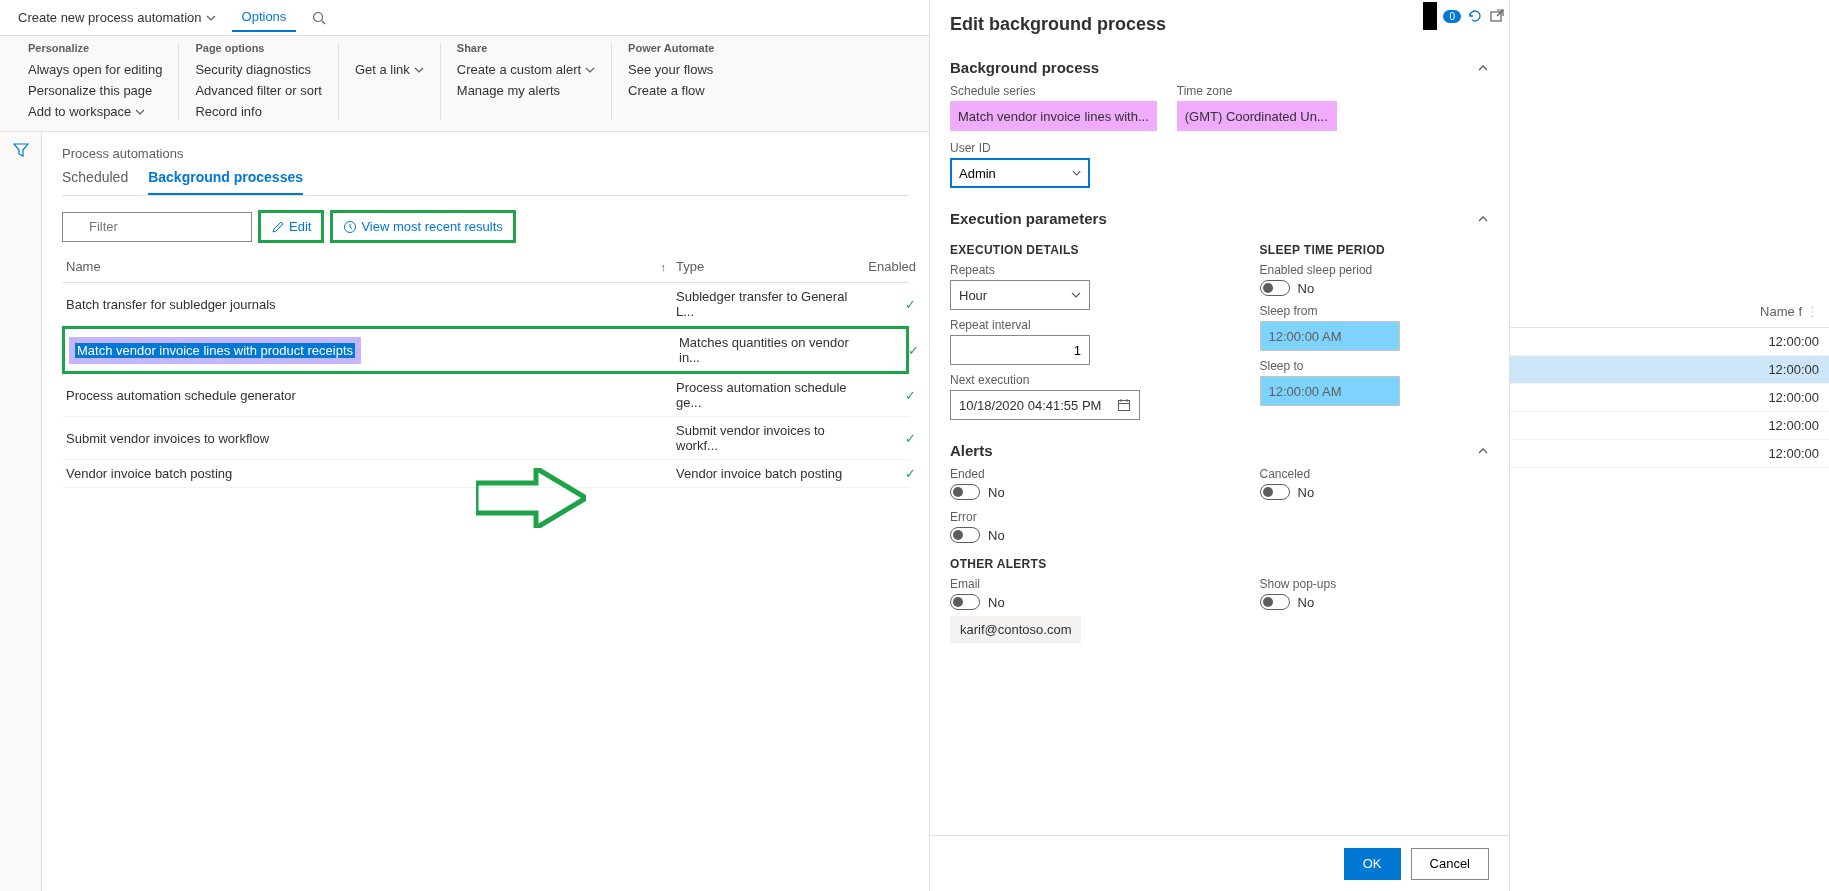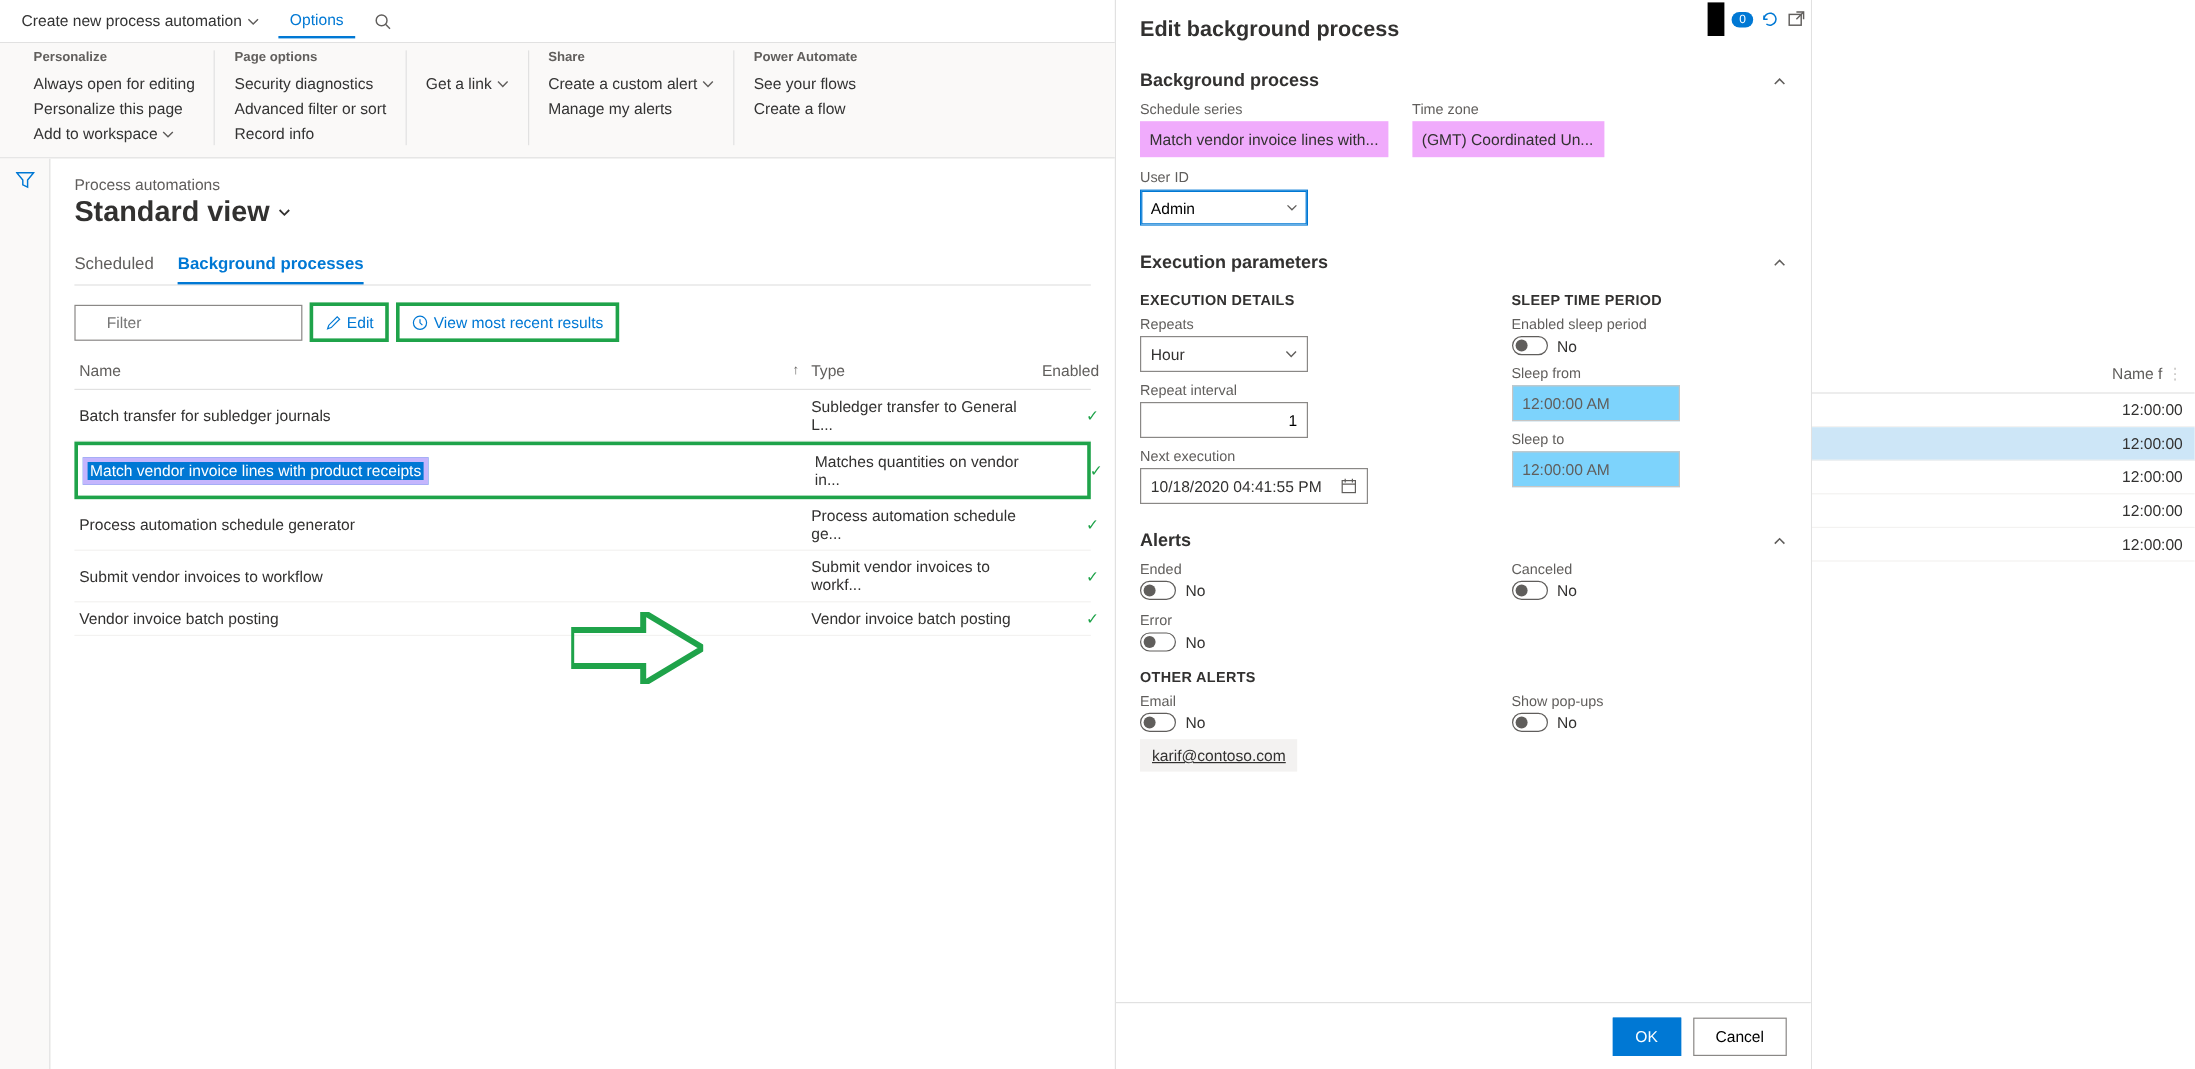--- a/index.html
+++ b/index.html
@@ -31,21 +31,21 @@
 .tool-link { color: #0078d4; font-size: 13px; padding: 6px 10px; cursor: pointer; display: flex; align-items: center; gap: 4px; }
 .green-box { border: 3px solid #1fa34a; }
 .arrow-annotation { position: absolute; left: 414px; top: 258px; }
 .grid-header { display: flex; border-bottom: 1px solid #e1e1e1; padding: 8px 4px; font-size: 13px; color: #605e5c; }
 .col-name { flex: 0 0 610px; display: flex; align-items: center; gap: 4px; }
 .col-type { flex: 0 0 190px; }
 .col-enabled { flex: 0 0 50px; text-align: right; }
 .grid-row { display: flex; border-bottom: 1px solid #f3f2f1; padding: 6px 4px; font-size: 13px; align-items: center; min-height: 28px; }
 .grid-row.selected { background: #fff; }
 .row-highlight { border: 3px solid #1fa34a; }
-.name-sel { background: #0078d4; color: #fff; padding: 0 2px; border: 4px solid #c4b5fd; }
+.name-sel { background: #0078d4; color: #fff; padding: 0 2px; border: 6px solid #c4b5fd; }
 .check { color: #1fa34a; }
 .panel { flex: 1; display: flex; flex-direction: column; background: #fff; position: relative; }
 .panel-header { display: flex; align-items: center; justify-content: space-between; padding: 14px 20px 8px; }
 .panel-title { font-size: 18px; font-weight: 600; }
 .panel-top-icons { display: flex; align-items: center; gap: 6px; position: absolute; right: 4px; top: 2px; }
 .badge { background: #0078d4; color: #fff; font-size: 10px; border-radius: 10px; padding: 1px 6px; }
 .panel-body { flex: 1; overflow: auto; padding: 8px 20px 60px; }
 .section { margin-bottom: 14px; }
 .section-header { display: flex; justify-content: space-between; align-items: center; font-size: 15px; font-weight: 600; color: #323130; padding: 8px 0; cursor: pointer; }
 .section-header .chev { color: #605e5c; }
@@ -58,21 +58,21 @@
 .field-input.focus { border: 1px solid #0078d4; box-shadow: 0 0 0 1px #0078d4 inset; }
 .field-input input { border: none; outline: none; font-size: 13px; width: 100%; }
 .field-input.number input { text-align: right; }
 .sec-sub { font-size: 12px; font-weight: 700; color: #323130; text-transform: uppercase; margin: 8px 0 6px; letter-spacing: 0.3px; }
 .field-input.date { justify-content: space-between; min-width: 180px; }
 .toggle-row { display: flex; align-items: center; gap: 8px; }
 .toggle { width: 30px; height: 16px; border-radius: 10px; border: 1px solid #605e5c; background: #fff; position: relative; cursor: pointer; }
 .toggle .knob { width: 10px; height: 10px; border-radius: 50%; background: #605e5c; position: absolute; left: 2px; top: 2px; }
 .two-col { display: flex; gap: 80px; }
 .col { flex: 1; min-width: 200px; }
-.email-chip { background: #f3f2f1; padding: 6px 10px; font-size: 13px; display: inline-block; margin-top: 6px; text-decoration: underline; }
+.email-chip { background: #f3f2f1; padding: 6px 10px; font-size: 13px; display: inline-block; margin-top: 6px; }
 .panel-footer { position: absolute; bottom: 0; left: 0; right: 0; height: 56px; display: flex; align-items: center; justify-content: flex-end; gap: 10px; padding: 0 20px; border-top: 1px solid #e1e1e1; background: #fff; }
 .btn { height: 32px; padding: 0 18px; font-size: 13px; border: 1px solid #8a8886; background: #fff; cursor: pointer; }
 .btn.primary { background: #0078d4; color: #fff; border-color: #0078d4; }
 .extra-table { width: 320px; border-left: 1px solid #e1e1e1; }
 .extra-header { display: flex; border-bottom: 1px solid #e1e1e1; font-size: 13px; color: #605e5c; padding: 8px 10px; margin-top: 296px; }
 .extra-row { padding: 6px 10px; font-size: 13px; border-bottom: 1px solid #f3f2f1; text-align: right; }
 .extra-row.sel { background: #cde6f7; }
 svg { display: block; }
 .sort-arrow { font-size: 11px; color: #605e5c; margin-left: auto; padding-right: 10px; }
 </style>
@@ -171,26 +171,20 @@
 
     <div class="content-wrap">
       <div class="filter-bar">
         <svg width="16" height="16" viewBox="0 0 16 16">
             <path d="M1 2 H15 L10 8 V14 L6 12 V8 Z" stroke="#0078d4" fill="none" stroke-width="1.2"></path>
           </svg>
       </div>
       <div class="content">
         <div class="content-inner">
         <div class="breadcrumb">Process automations</div>
-        <div class="view-title">
-          <span>Standard view</span>
-          <svg width="12" height="12" viewBox="0 0 12 12">
-                <path d="M2 4 L6 8 L10 4" stroke="#323130" fill="none" stroke-width="1.5"></path>
-              </svg>
-        </div>
         <div class="tabs">
           <div class="tab"><span>Scheduled</span></div>
           <div class="tab active"><span>Background processes</span></div>
         </div>
         <div class="toolbar" style="position:relative;">
           <div class="filter-wrap">
             <svg class="search-ico" width="14" height="14" viewBox="0 0 14 14">
                   <circle cx="6" cy="6" r="4.5" stroke="#605e5c" fill="none" stroke-width="1.2"></circle>
                   <line x1="9.5" y1="9.5" x2="13" y2="13" stroke="#605e5c" stroke-width="1.2"></line>
                 </svg>

